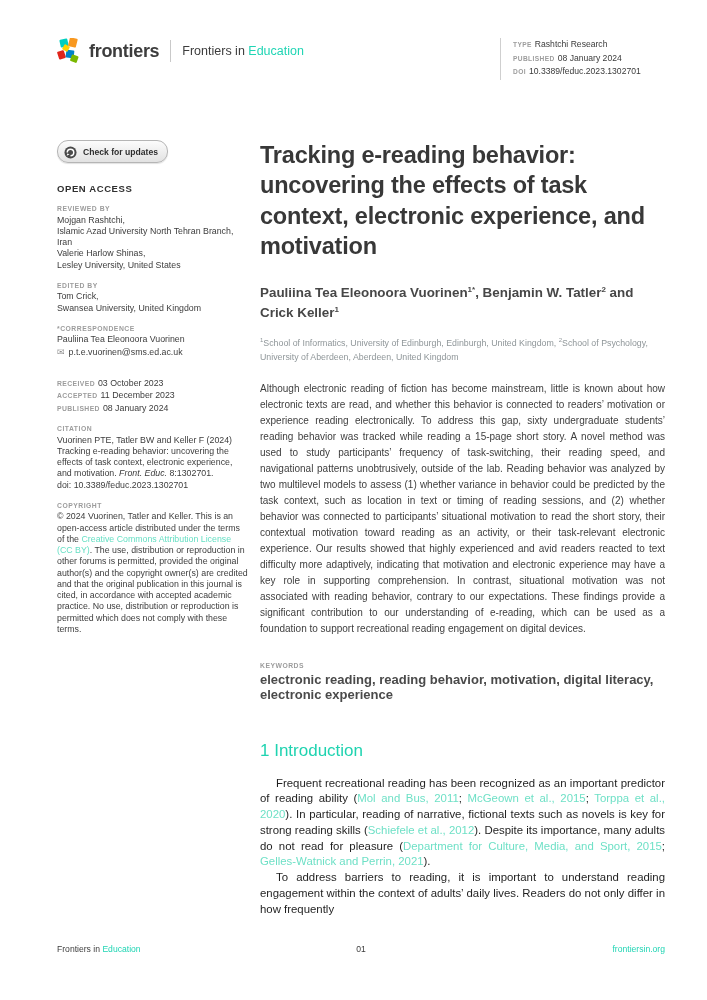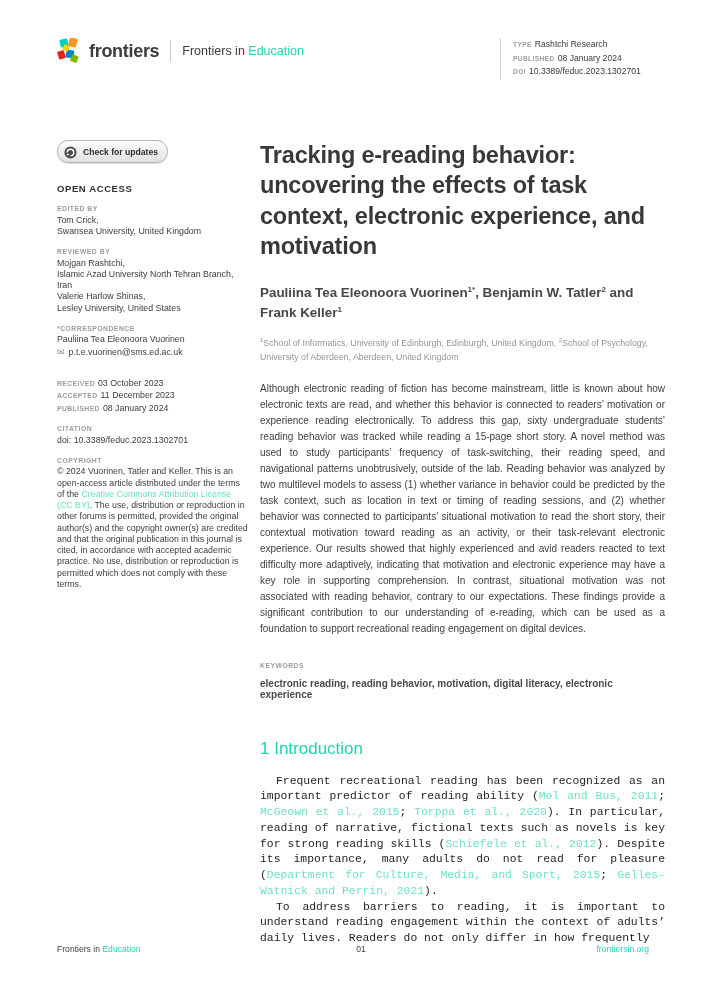--- a/index.html
+++ b/index.html
@@ -39,31 +39,31 @@
   .mail-glyph{font-size:9px; color:#8a8a8a; margin-right:4px; line-height:1.2;}
   .sb-link{color:#66dfc4; cursor:pointer;}
   
   .title{font-size:23.5px; line-height:1.29; color:#383838; font-weight:bold; letter-spacing:-.2px;}
   .authors{margin-top:22px; font-size:13.4px; font-weight:bold; color:#474747; line-height:1.5;}
   .authors sup{font-size:8px;}
   .affiliations{margin-top:13px; font-size:8.8px; color:#8f9699; line-height:1.55;}
   .affiliations sup{font-size:6px;}
   .abstract{margin-top:16px; font-size:10px; line-height:1.6; color:#3e3e3e; text-align:justify;}
   .kw-label{margin-top:25px; font-size:6.8px; color:#9c9c9c; font-weight:bold; letter-spacing:.5px;}
-  .keywords{margin-top:9px; font-size:10px; font-weight:bold; color:#4a4a4a;}
+  .keywords{margin-top:3px; font-size:13px; font-weight:bold; color:#4a4a4a;}
   .intro-heading{margin-top:39px; font-size:17px; color:#1fd3b0; font-weight:500;}
-  .serif{font-family:Liberation Mono, monospace; font-size:11.4px; line-height:1.38; color:#1f1f1f; text-align:justify; margin:0;}
+  .serif{font-family:Liberation Sans, sans-serif; font-size:11.4px; line-height:1.38; color:#1f1f1f; text-align:justify; margin:0;}
   .serif.first{margin-top:15px;}
   .indent{text-indent:16px;}
   .cite{color:#6ee0c6; cursor:pointer; text-decoration:none;}
   
   .footer{position:absolute; left:57px; right:42px; top:944px; font-size:8.6px; color:#3c3c3c;}
   .footer .left{position:absolute; left:0;}
   .footer .center{position:absolute; left:0; right:0; text-align:center; font-weight:normal;}
-  .footer .right{position:absolute; right:16px;text-align:right;}
+  .footer .right{position:absolute; right:0;text-align:right;}
 </style>
 </head>
 <body>
 
 <div class="page">
 
   <div class="header">
     <div class="logo-row">
       <span class="logo-icon">
         <svg viewBox="0 0 24 26" width="24" height="26">
@@ -97,66 +97,67 @@
             <path d="M3.5 7a3.5 3.5 0 1 1 3.5 3.5" fill="none" stroke="#ffffff" stroke-width="1.6"></path>
             <path d="M3 10.5 L3.6 8 L6 9 Z" fill="#ffffff"></path>
           </svg>
         </span>
         <span class="badge-label">Check for updates</span>
       </div>
 
       <div class="open-access">OPEN ACCESS</div>
 
       <div class="sb-section">
-        <div class="sb-label">EDITED BY</div>
-        <div class="sb-text">Tom Crick,</div>
-        <div class="sb-text">Swansea University, United Kingdom</div>
-      </div>
-
-      <div class="sb-section">
         <div class="sb-label">REVIEWED BY</div>
         <div class="sb-text">Mojgan Rashtchi,</div>
         <div class="sb-text">Islamic Azad University North Tehran Branch,</div>
         <div class="sb-text">Iran</div>
         <div class="sb-text">Valerie Harlow Shinas,</div>
         <div class="sb-text">Lesley University, United States</div>
+      </div>
+
+      <div class="sb-section">
+        <div class="sb-label">EDITED BY</div>
+        <div class="sb-text">Tom Crick,</div>
+        <div class="sb-text">Swansea University, United Kingdom</div>
       </div>
 
       <div class="sb-section">
         <div class="sb-label">*CORRESPONDENCE</div>
         <div class="sb-text">Pauliina Tea Eleonoora Vuorinen</div>
         <div class="mail-row">
           <span class="mail-glyph">✉</span>
           <span class="sb-text">p.t.e.vuorinen@sms.ed.ac.uk</span>
         </div>
       </div>
 
       <div class="sb-section sb-gap">
         <div class="date-row"><span class="sb-inline-label">RECEIVED</span><span>03 October 2023</span></div>
         <div class="date-row"><span class="sb-inline-label">ACCEPTED</span><span>11 December 2023</span></div>
         <div class="date-row"><span class="sb-inline-label">PUBLISHED</span><span>08 January 2024</span></div>
       </div>
 
       <div class="sb-section">
         <div class="sb-label">CITATION</div>
+        <div class="sb-text"><span>Vuorinen PTE, Tatler BW and Keller F (2024) Tracking e-reading behavior: uncovering the effects of task context, electronic experience, and motivation. </span><i>Front. Educ.</i><span> 8:1302701.</span></div>
         <div class="sb-text">doi: 10.3389/feduc.2023.1302701</div>
       </div>
 
       <div class="sb-section">
         <div class="sb-label">COPYRIGHT</div>
         <div class="sb-text"><span>© 2024 Vuorinen, Tatler and Keller. This is an open-access article distributed under the terms of the </span><span class="sb-link">Creative Commons Attribution License (CC BY)</span><span>. The use, distribution or reproduction in other forums is permitted, provided the original author(s) and the copyright owner(s) are credited and that the original publication in this journal is cited, in accordance with accepted academic practice. No use, distribution or reproduction is permitted which does not comply with these terms.</span></div>
       </div>
 
     </div>
 
     <div class="main">
 
       <h1 class="title" style="margin:0;">Tracking e-reading behavior: uncovering the effects of task context, electronic experience, and motivation</h1>
 
-      <div class="authors"><span>Pauliina Tea Eleonoora Vuorinen</span><sup>1*</sup><span>, </span><span>Benjamin W. Tatler</span><sup>2</sup><span> and </span><span>Frank Keller</span><sup>1</sup></div>
+      <div class="authors"><span>Pauliina Tea Eleonoora Vuorinen</span><sup>1*</sup><span>, </span><span>Benjamin W. Tatler</span><sup>2</sup><span> and </span><span>Crick Keller</span><sup>1</sup></div>
 
       <div class="affiliations"><sup>1</sup><span>School of Informatics, University of Edinburgh, Edinburgh, United Kingdom, </span><sup>2</sup><span>School of Psychology, University of Aberdeen, Aberdeen, United Kingdom</span></div>
 
       <div class="abstract">Although electronic reading of fiction has become mainstream, little is known about how electronic texts are read, and whether this behavior is connected to readers’ motivation or experience reading electronically. To address this gap, sixty undergraduate students’ reading behavior was tracked while reading a 15-page short story. A novel method was used to study participants’ frequency of task-switching, their reading speed, and navigational patterns unobtrusively, outside of the lab. Reading behavior was analyzed by two multilevel models to assess (1) whether variance in behavior could be predicted by the task context, such as location in text or timing of reading sessions, and (2) whether behavior was connected to participants’ situational motivation to read the short story, their contextual motivation toward reading as an activity, or their task-relevant electronic experience. Our results showed that highly experienced and avid readers reacted to text difficulty more adaptively, indicating that motivation and electronic experience may have a key role in supporting comprehension. In contrast, situational motivation was not associated with reading behavior, contrary to our expectations. These findings provide a significant contribution to our understanding of e-reading, which can be used as a foundation to support recreational reading engagement on digital devices.</div>
 
       <div class="kw-label">KEYWORDS</div>
       <div class="keywords">electronic reading, reading behavior, motivation, digital literacy, electronic experience</div>
 
       <h2 class="intro-heading" style="margin-bottom:0;">1 Introduction</h2>
 

